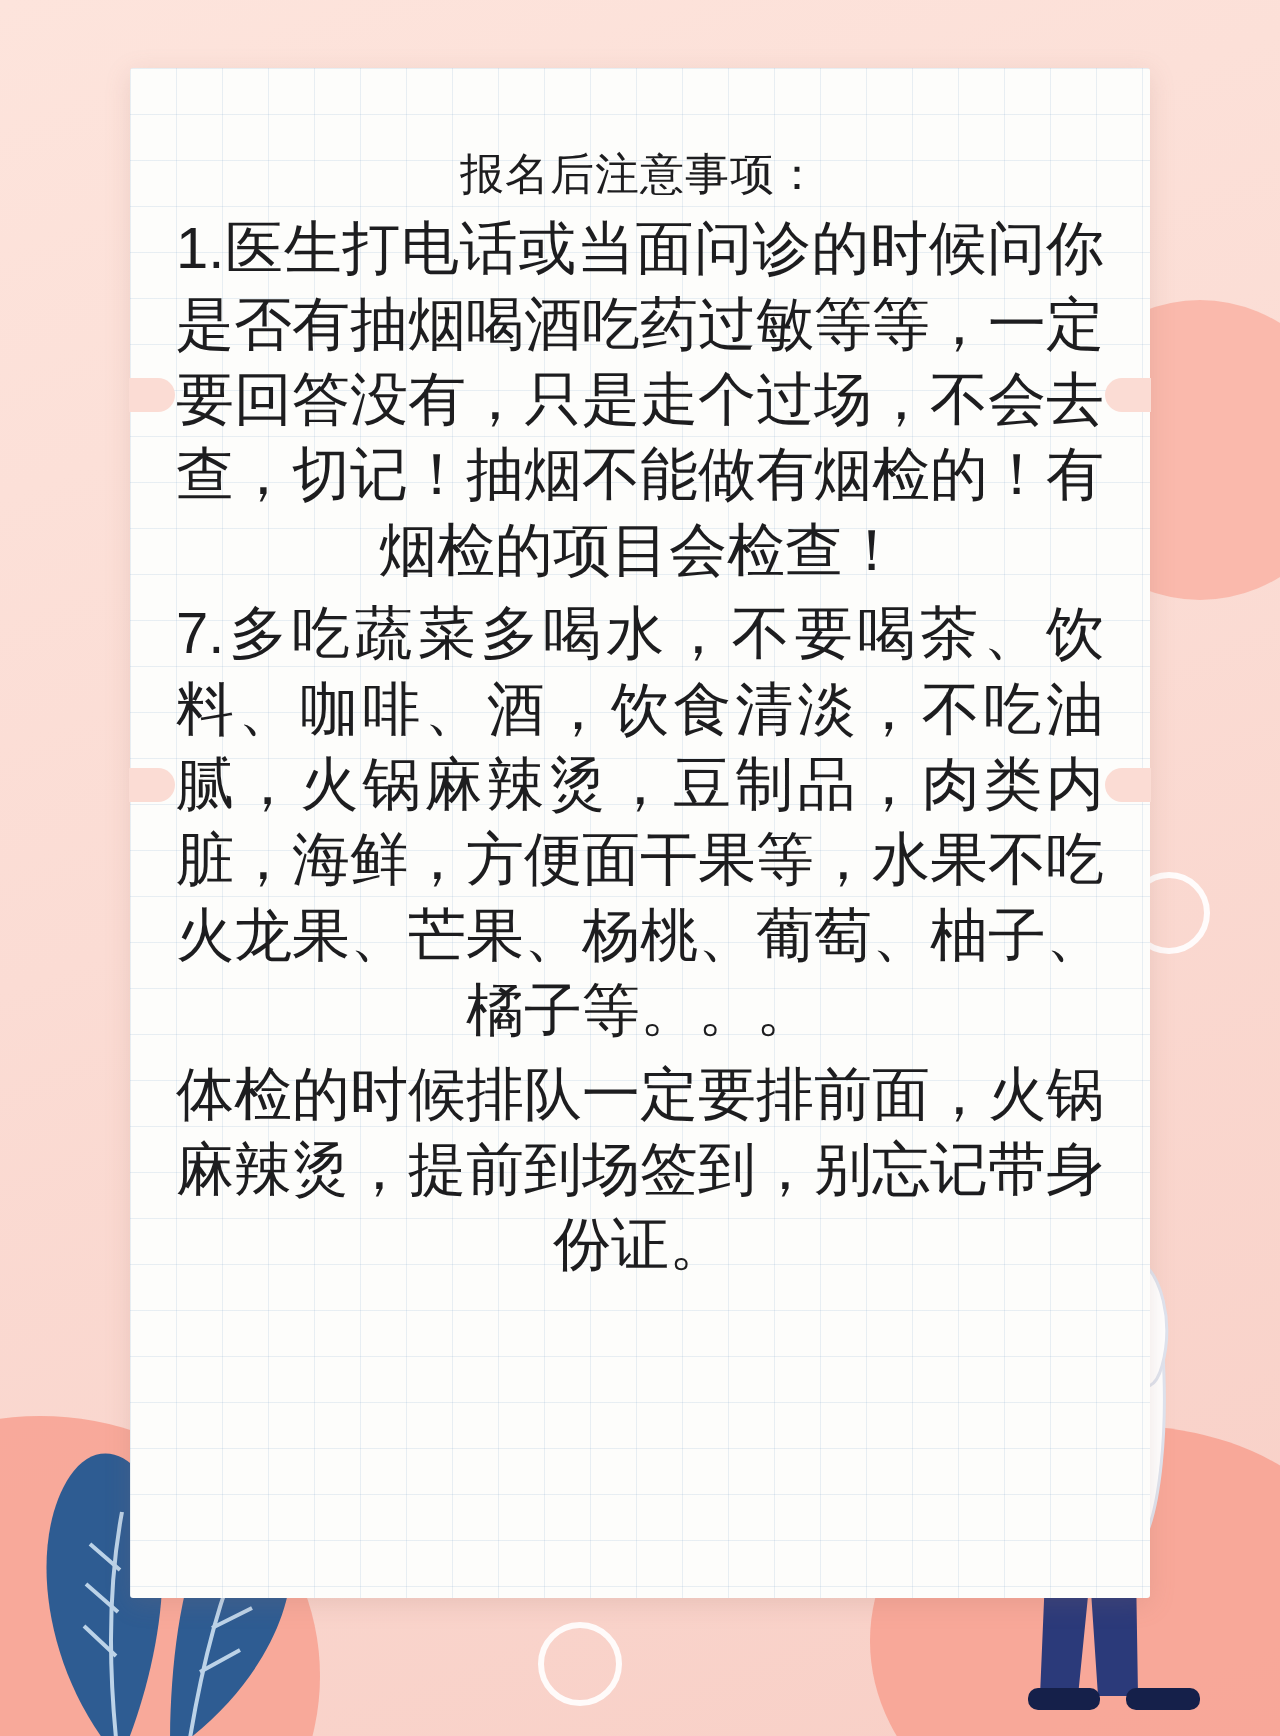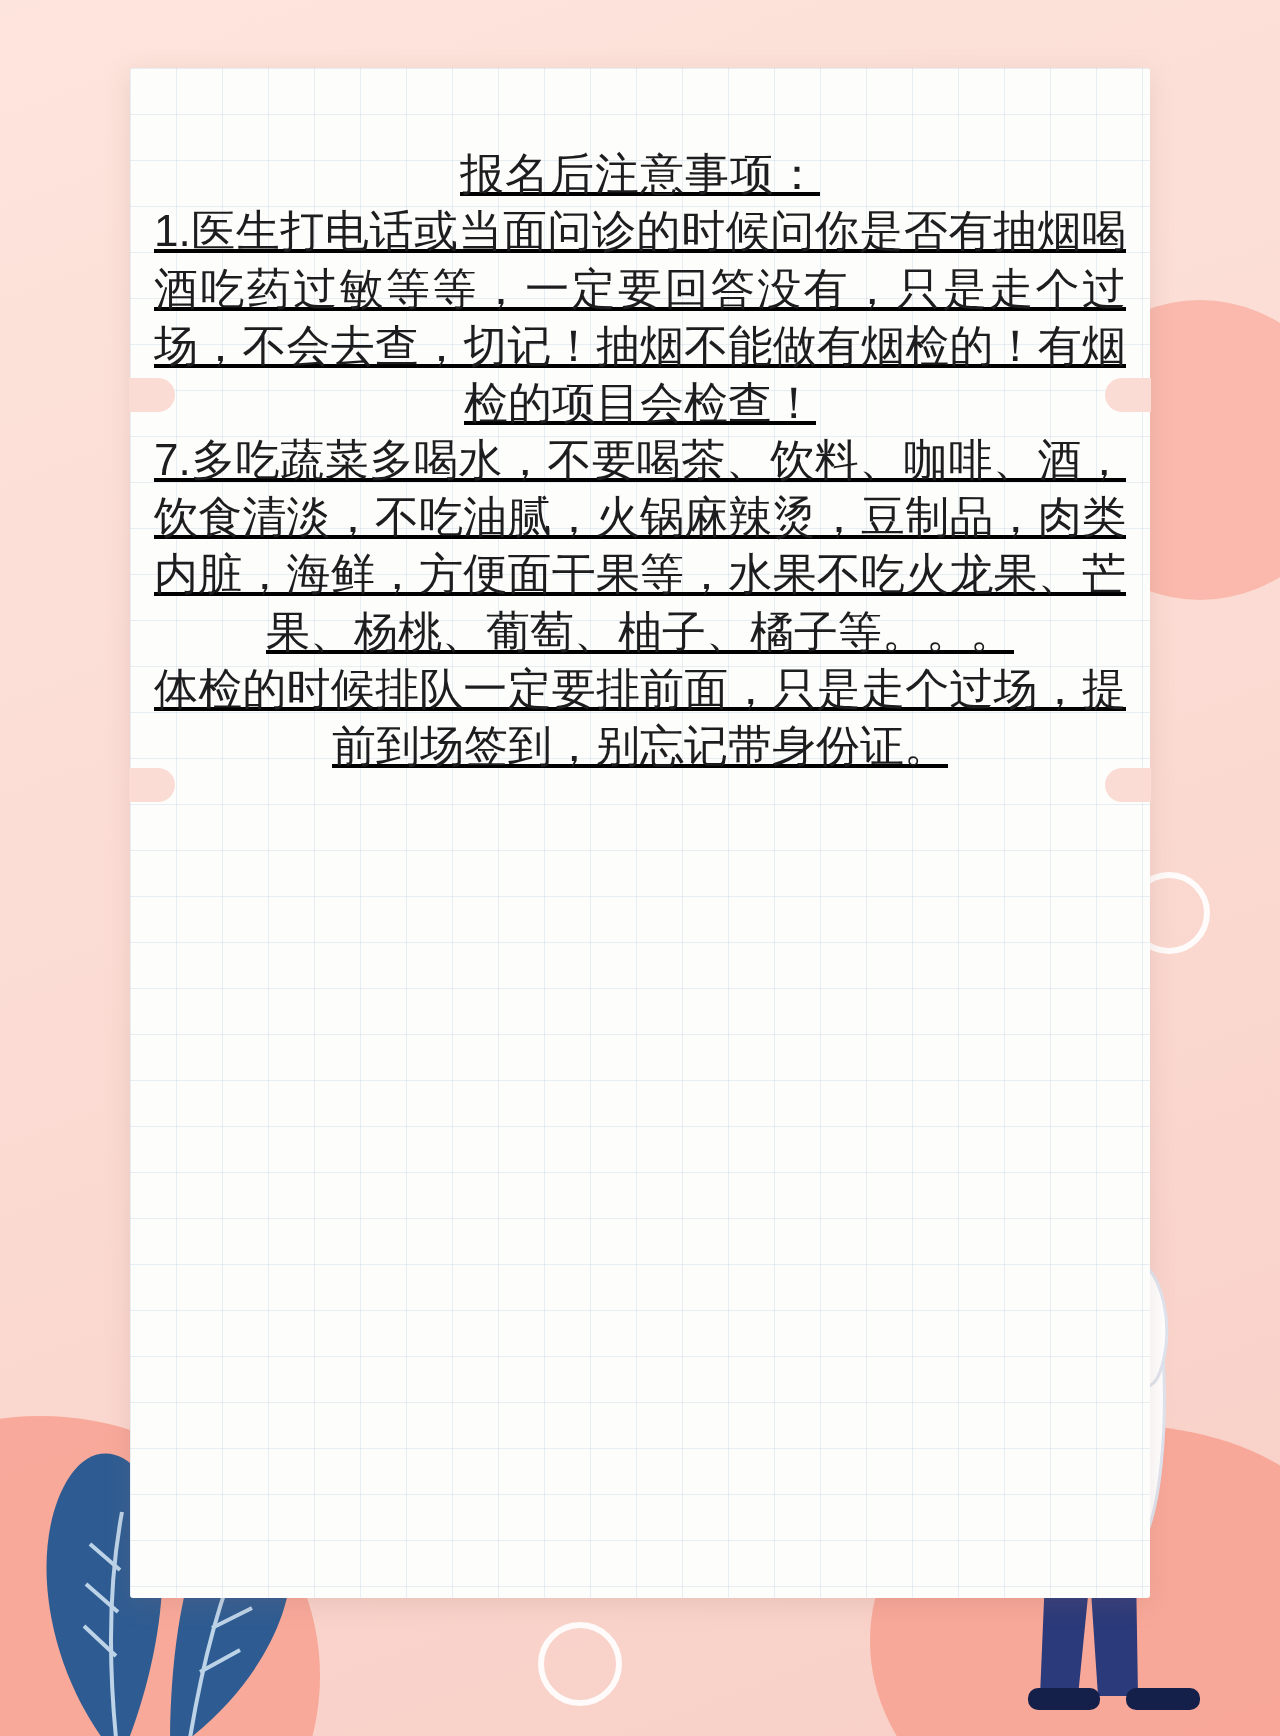--- a/index.html
+++ b/index.html
@@ -119,42 +119,41 @@
   .notch.l1 { left: -1px; top: 310px; }
   .notch.l2 { left: -1px; top: 700px; }
   .notch.r1 { right: -1px; top: 310px; }
   .notch.r2 { right: -1px; top: 700px; }
 
   .note-inner {
     position: absolute;
     left: 0;
     right: 0;
     top: 78px;
-    padding: 0 24px;
+    padding: 0 46px;
     box-sizing: border-box;
-    text-decoration: underline;
   }
 
   .note-title {
     text-align: center;
     font-size: 44px;
     line-height: 1.28;
     color: #1d1d1f;
     font-family: "Liberation Sans", sans-serif;
     letter-spacing: 1px;
   }
 
   .note-para {
-    font-size: 44px;
+    font-size: 58px;
     line-height: 1.30;
     color: #1d1d1f;
     text-align: justify;
     text-align-last: center;
     letter-spacing: 0px;
-    margin-top: 0;
+    margin-top: 8px;
   }
 </style>
 </head>
 <body>
 
 <div class="poster">
 
   <div class="blob blob-topright"></div>
   <div class="blob blob-bottomleft"></div>
   <div class="blob blob-bottomright"></div>
@@ -207,17 +206,17 @@
   <div class="note-card">
     <div class="notch l1"></div>
     <div class="notch l2"></div>
     <div class="notch right r1"></div>
     <div class="notch right r2"></div>
 
     <div class="note-inner">
       <div class="note-title">报名后注意事项：</div>
       <div class="note-para">1.医生打电话或当面问诊的时候问你是否有抽烟喝酒吃药过敏等等，一定要回答没有，只是走个过场，不会去查，切记！抽烟不能做有烟检的！有烟检的项目会检查！</div>
       <div class="note-para">7.多吃蔬菜多喝水，不要喝茶、饮料、咖啡、酒，饮食清淡，不吃油腻，火锅麻辣烫，豆制品，肉类内脏，海鲜，方便面干果等，水果不吃火龙果、芒果、杨桃、葡萄、柚子、橘子等。。。</div>
-      <div class="note-para">体检的时候排队一定要排前面，只是走个过场，提前到场签到，别忘记带身份证。</div>
+      <div class="note-para">体检的时候排队一定要排前面，火锅麻辣烫，提前到场签到，别忘记带身份证。</div>
     </div>
   </div>
 
 </div>
 
 </body></html>

